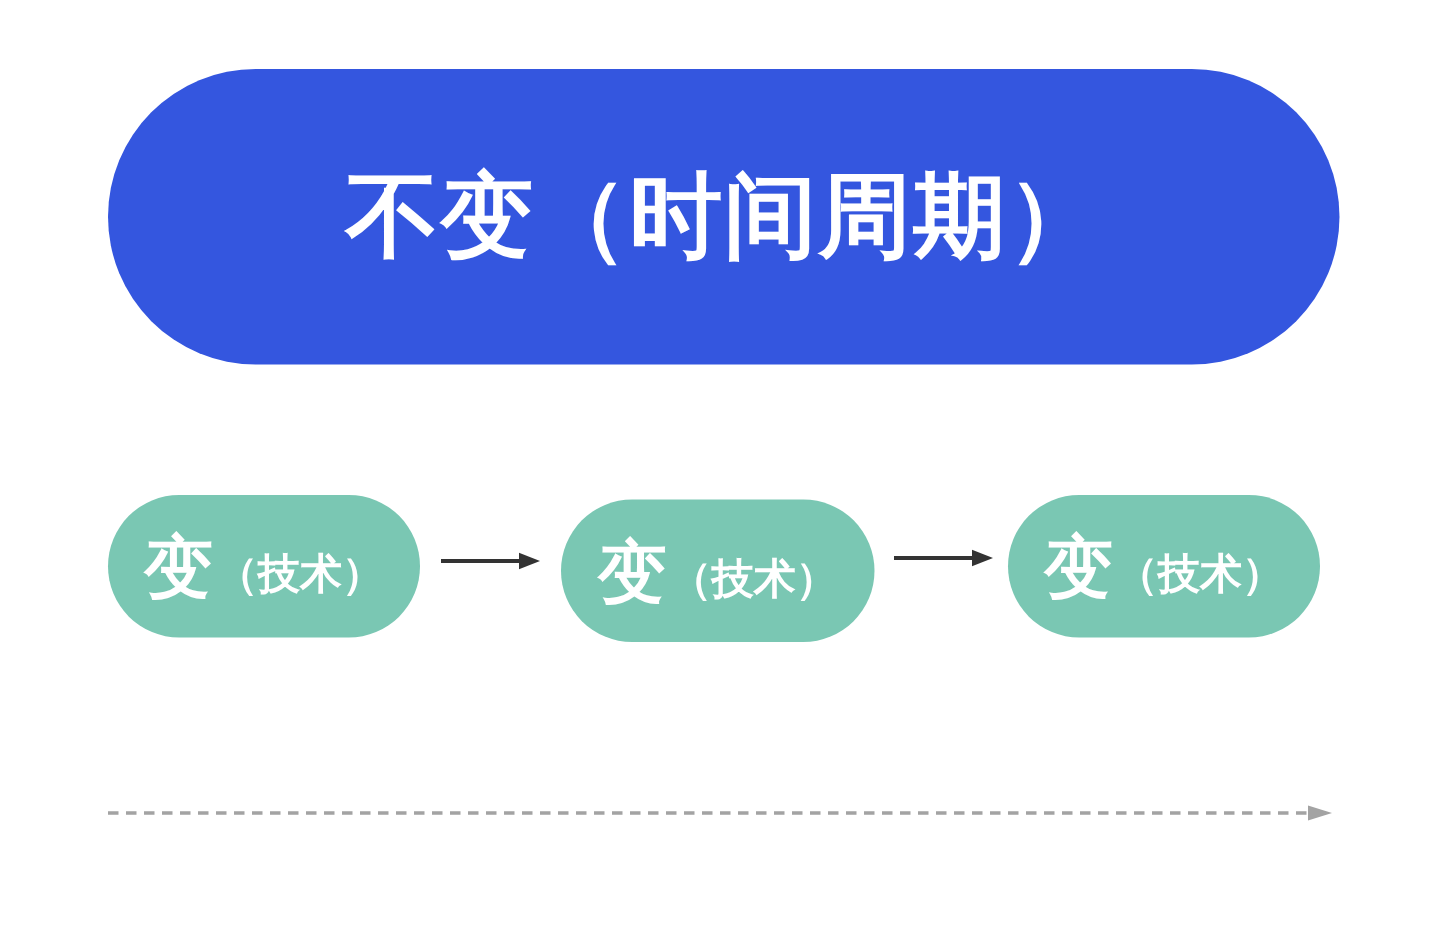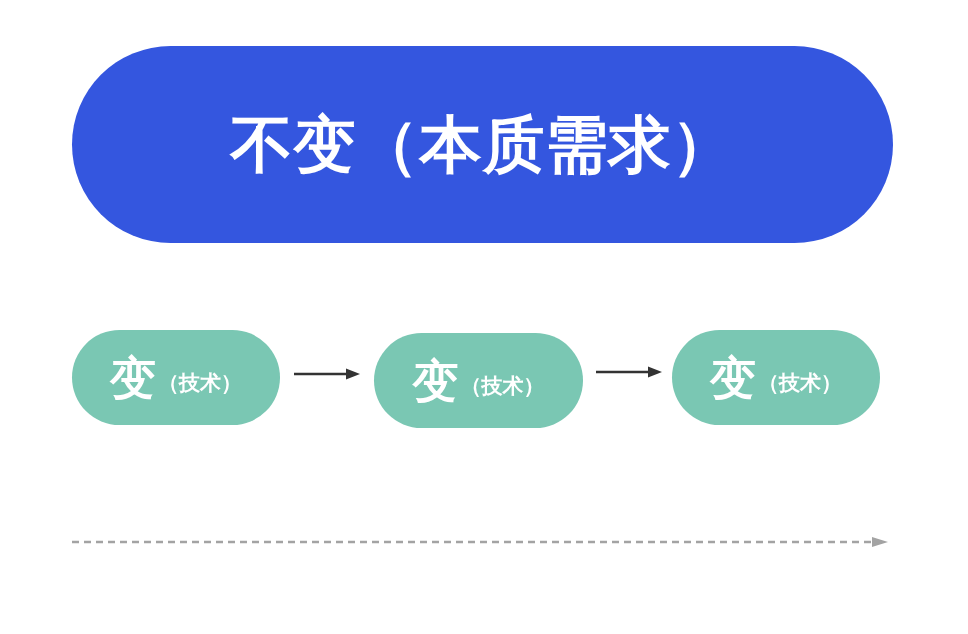--- a/index.html
+++ b/index.html
@@ -49,21 +49,21 @@
   .change-pill.p2 { left: 374px; top: 333px; width: 209px; }
   .change-pill.p3 { left: 672px; top: 330px; }
   .change-pill .main-char {
     color: #ffffff;
     font-size: 46px;
     font-weight: 800;
     line-height: 1;
   }
   .change-pill .sub-text {
     color: #ffffff;
-    font-size: 21px;
+    font-size: 28px;
     font-weight: 800;
     line-height: 1;
     margin-left: 2px;
     margin-top: 10px;
     white-space: nowrap;
   }
   .flow-arrow {
     position: absolute;
     width: 66px;
     height: 16px;
@@ -87,21 +87,21 @@
     letter-spacing: 1px;
     white-space: nowrap;
   }
 </style>
 </head>
 <body>
 
 <div class="canvas">
 
   <div class="title-pill">
-    <span class="title-text">不变（本质需求）</span>
+    <span class="title-text">不变（时间周期）</span>
   </div>
 
   <div class="change-pill p1">
     <span class="main-char">变</span>
     <span class="sub-text">（技术）</span>
   </div>
 
   <svg class="flow-arrow a1" viewBox="0 0 66 16">
     <line x1="0" y1="8" x2="53" y2="8" stroke-width="2.6" stroke="#333333"></line>
     <polygon points="52,2.5 66,8 52,13.5" fill="#333333"></polygon>

